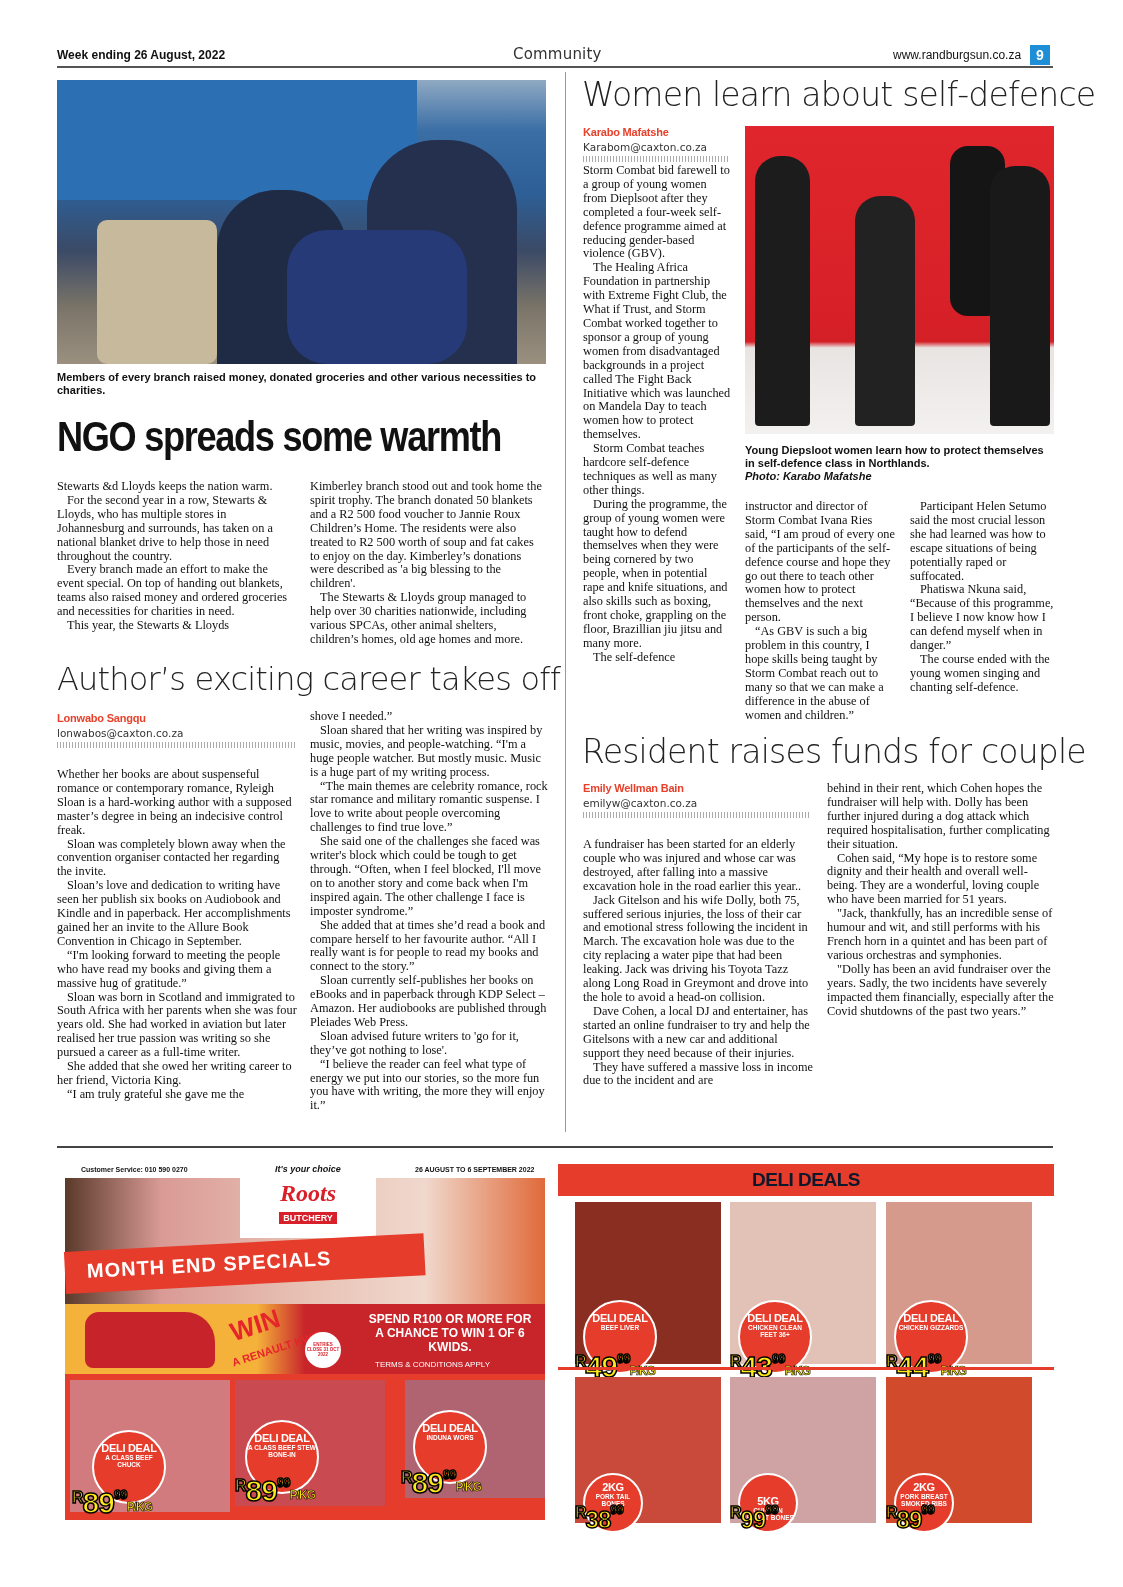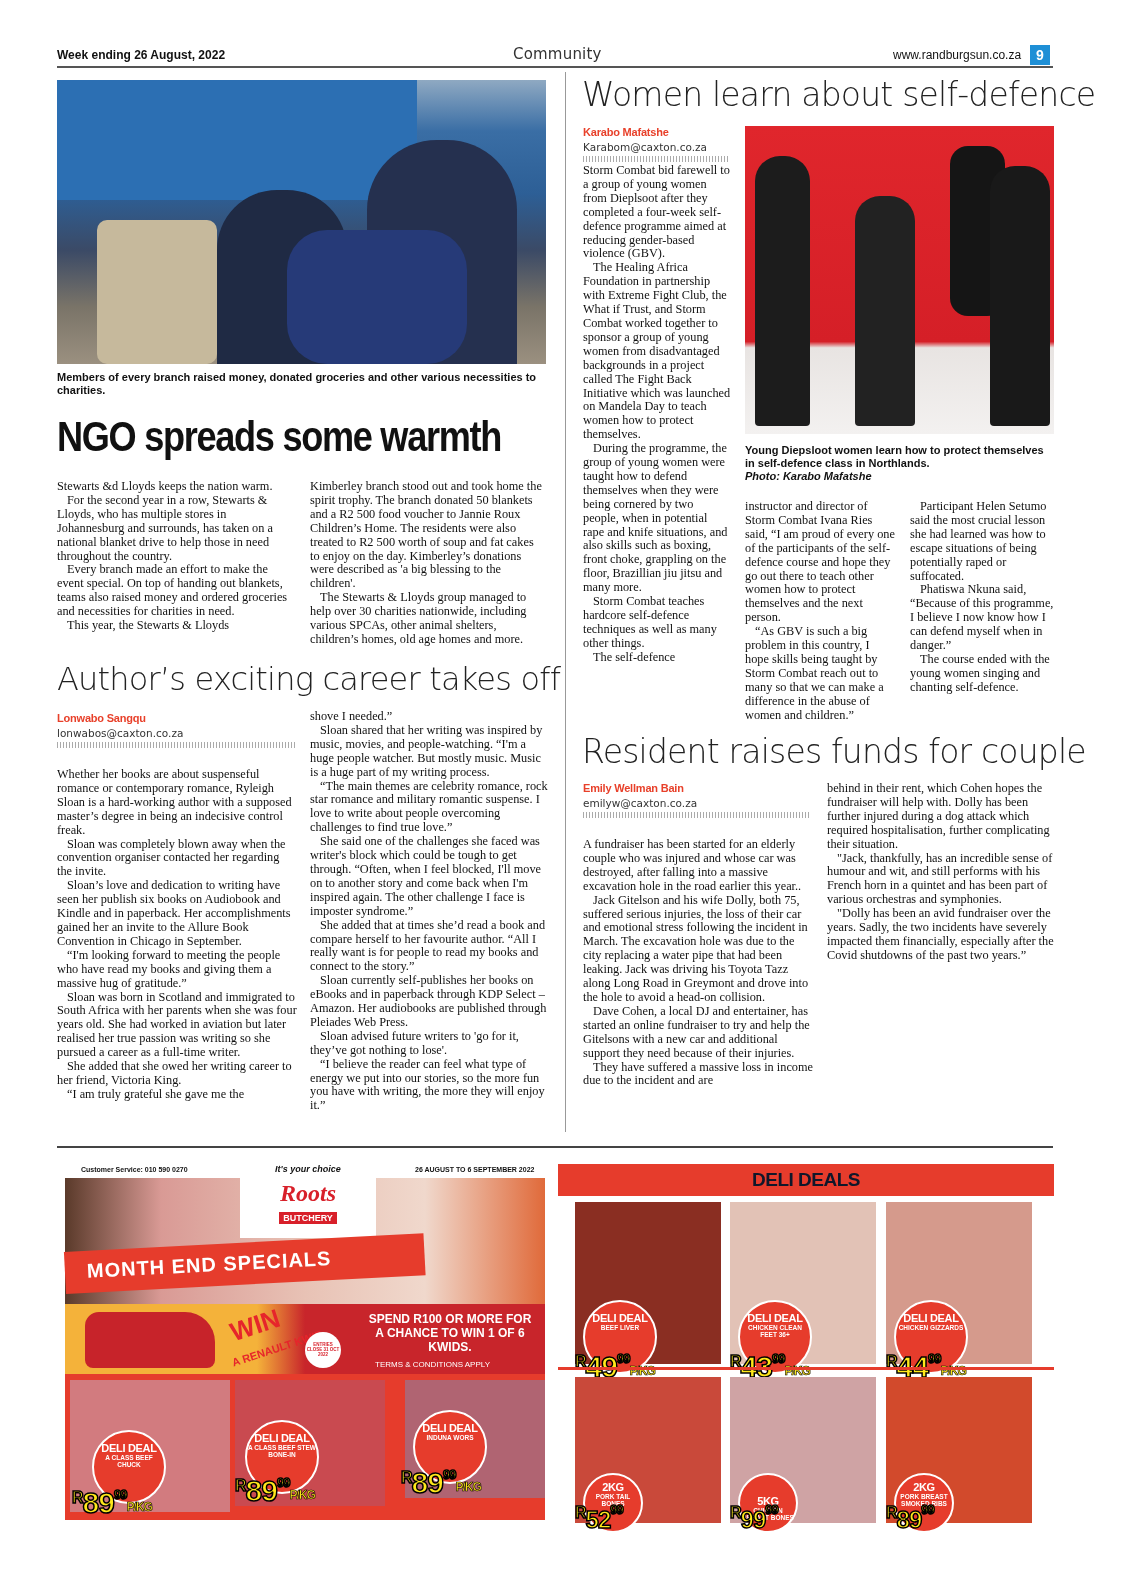--- a/index.html
+++ b/index.html
@@ -87,22 +87,22 @@
 
 <div class="abs" style="left:565px;top:72px;width:1px;height:1060px;background:#999"></div>
 
 <div class="abs headline-light" style="left:582px;top:75px;font-size:33px">Women learn about self-defence</div>
 <div class="abs byline" style="left:583px;top:126px">Karabo Mafatshe</div>
 <div class="abs email" style="left:583px;top:141px">Karabom@caxton.co.za</div>
 <div class="abs dots" style="left:583px;top:156px;width:145px"></div>
 <div class="abs col" style="left:583px;top:164px;width:148px">
   <p class="first">Storm Combat bid farewell to a group of young women from Dieplsoot after they completed a four-week self-defence programme aimed at reducing gender-based violence (GBV).</p>
   <p>The Healing Africa Foundation in partnership with Extreme Fight Club, the What if Trust, and Storm Combat worked together to sponsor a group of young women from disadvantaged backgrounds in a project called The Fight Back Initiative which was launched on Mandela Day to teach women how to protect themselves.</p>
+  <p>Storm Combat teaches hardcore self-defence techniques as well as many other things.</p>
   <p>During the programme, the group of young women were taught how to defend themselves when they were being cornered by two people, when in potential rape and knife situations, and also skills such as boxing, front choke, grappling on the floor, Brazillian jiu jitsu and many more.</p>
-  <p>Storm Combat teaches hardcore self-defence techniques as well as many other things.</p>
   <p>The self-defence</p>
 </div>
 <div class="abs photo" style="left:745px;top:126px;width:309px;height:308px;background:linear-gradient(180deg,#e0262c 0%,#d51f27 70%,#e8e4e2 72%,#f3f1f0 100%)">
   <div class="abs" style="left:10px;top:30px;width:55px;height:270px;background:#1c1c1c;border-radius:25px 25px 4px 4px"></div>
   <div class="abs" style="left:110px;top:70px;width:60px;height:230px;background:#222;border-radius:25px 25px 4px 4px"></div>
   <div class="abs" style="left:205px;top:20px;width:55px;height:170px;background:#151515;border-radius:18px"></div>
   <div class="abs" style="left:245px;top:40px;width:60px;height:260px;background:#191919;border-radius:25px 25px 4px 4px"></div>
 </div>
 <div class="abs cap" style="left:745px;top:444px;width:309px">
   <span>Young Diepsloot women learn how to protect themselves in self-defence class in Northlands.</span><br>
@@ -123,20 +123,21 @@
 <div class="abs email" style="left:583px;top:797px">emilyw@caxton.co.za</div>
 <div class="abs dots" style="left:583px;top:812px;width:228px"></div>
 <div class="abs col" style="left:583px;top:838px;width:232px">
   <p class="first">A fundraiser has been started for an elderly couple who was injured and whose car was destroyed, after falling into a massive excavation hole in the road earlier this year..</p>
   <p>Jack Gitelson and his wife Dolly, both 75, suffered serious injuries, the loss of their car and emotional stress following the incident in March. The excavation hole was due to the city replacing a water pipe that had been leaking. Jack was driving his Toyota Tazz along Long Road in Greymont and drove into the hole to avoid a head-on collision.</p>
   <p>Dave Cohen, a local DJ and entertainer, has started an online fundraiser to try and help the Gitelsons with a new car and additional support they need because of their injuries.</p>
   <p>They have suffered a massive loss in income due to the incident and are</p>
 </div>
 <div class="abs col" style="left:827px;top:782px;width:228px;word-break:break-word">
   <p class="first">behind in their rent, which Cohen hopes the fundraiser will help with. Dolly has been further injured during a dog attack which required hospitalisation, further complicating their situation.</p>
+  <p>Cohen said, “My hope is to restore some dignity and their health and overall well-being. They are a wonderful, loving couple who have been married for 51 years.</p>
   <p>"Jack, thankfully, has an incredible sense of humour and wit, and still performs with his French horn in a quintet and has been part of various orchestras and symphonies.</p>
   <p>"Dolly has been an avid fundraiser over the years. Sadly, the two incidents have severely impacted them financially, especially after the Covid shutdowns of the past two years.”</p>
 </div>
 
 <div class="abs sep"></div>
 
 <div class="abs" style="left:65px;top:1164px;width:480px;height:356px">
   <div class="abs" style="left:16px;top:2px;font:bold 7px 'Liberation Sans',sans-serif">Customer Service: 010 590 0270</div>
   <div class="abs" style="left:210px;top:0;font:italic bold 9px 'Liberation Sans',sans-serif">It's your choice</div>
   <div class="abs" style="left:350px;top:2px;font:bold 7px 'Liberation Sans',sans-serif">26 AUGUST TO 6 SEPTEMBER 2022</div>
@@ -212,21 +213,21 @@
   </div>
 
   <div class="abs" style="left:0;top:203px;width:496px;height:3px;background:#e63c2c"></div>
 
   <div class="abs" style="left:17px;top:213px;width:146px;height:146px">
     <div class="abs" style="inset:0;background:#c9493a"></div>
     <div class="abs dealcircle" style="left:8px;top:96px;width:60px;height:60px">
       <div class="t1" style="margin-top:6px">2KG</div>
       <div class="t2">PORK TAIL BONES</div>
     </div>
-    <div class="abs price" style="left:0;top:118px;font-size:24px"><span class="r">R</span><span>52</span><sup>99</sup></div>
+    <div class="abs price" style="left:0;top:118px;font-size:24px"><span class="r">R</span><span>38</span><sup>99</sup></div>
   </div>
   <div class="abs" style="left:172px;top:213px;width:146px;height:146px">
     <div class="abs" style="inset:0;background:#cfa3a4"></div>
     <div class="abs dealcircle" style="left:8px;top:96px;width:60px;height:60px">
       <div class="t1" style="margin-top:20px">5KG</div>
       <div class="t2">CHICKEN BREAST BONES</div>
     </div>
     <div class="abs price" style="left:0;top:118px;font-size:24px"><span class="r">R</span><span>99</span><sup>99</sup></div>
   </div>
   <div class="abs" style="left:328px;top:213px;width:146px;height:146px">

